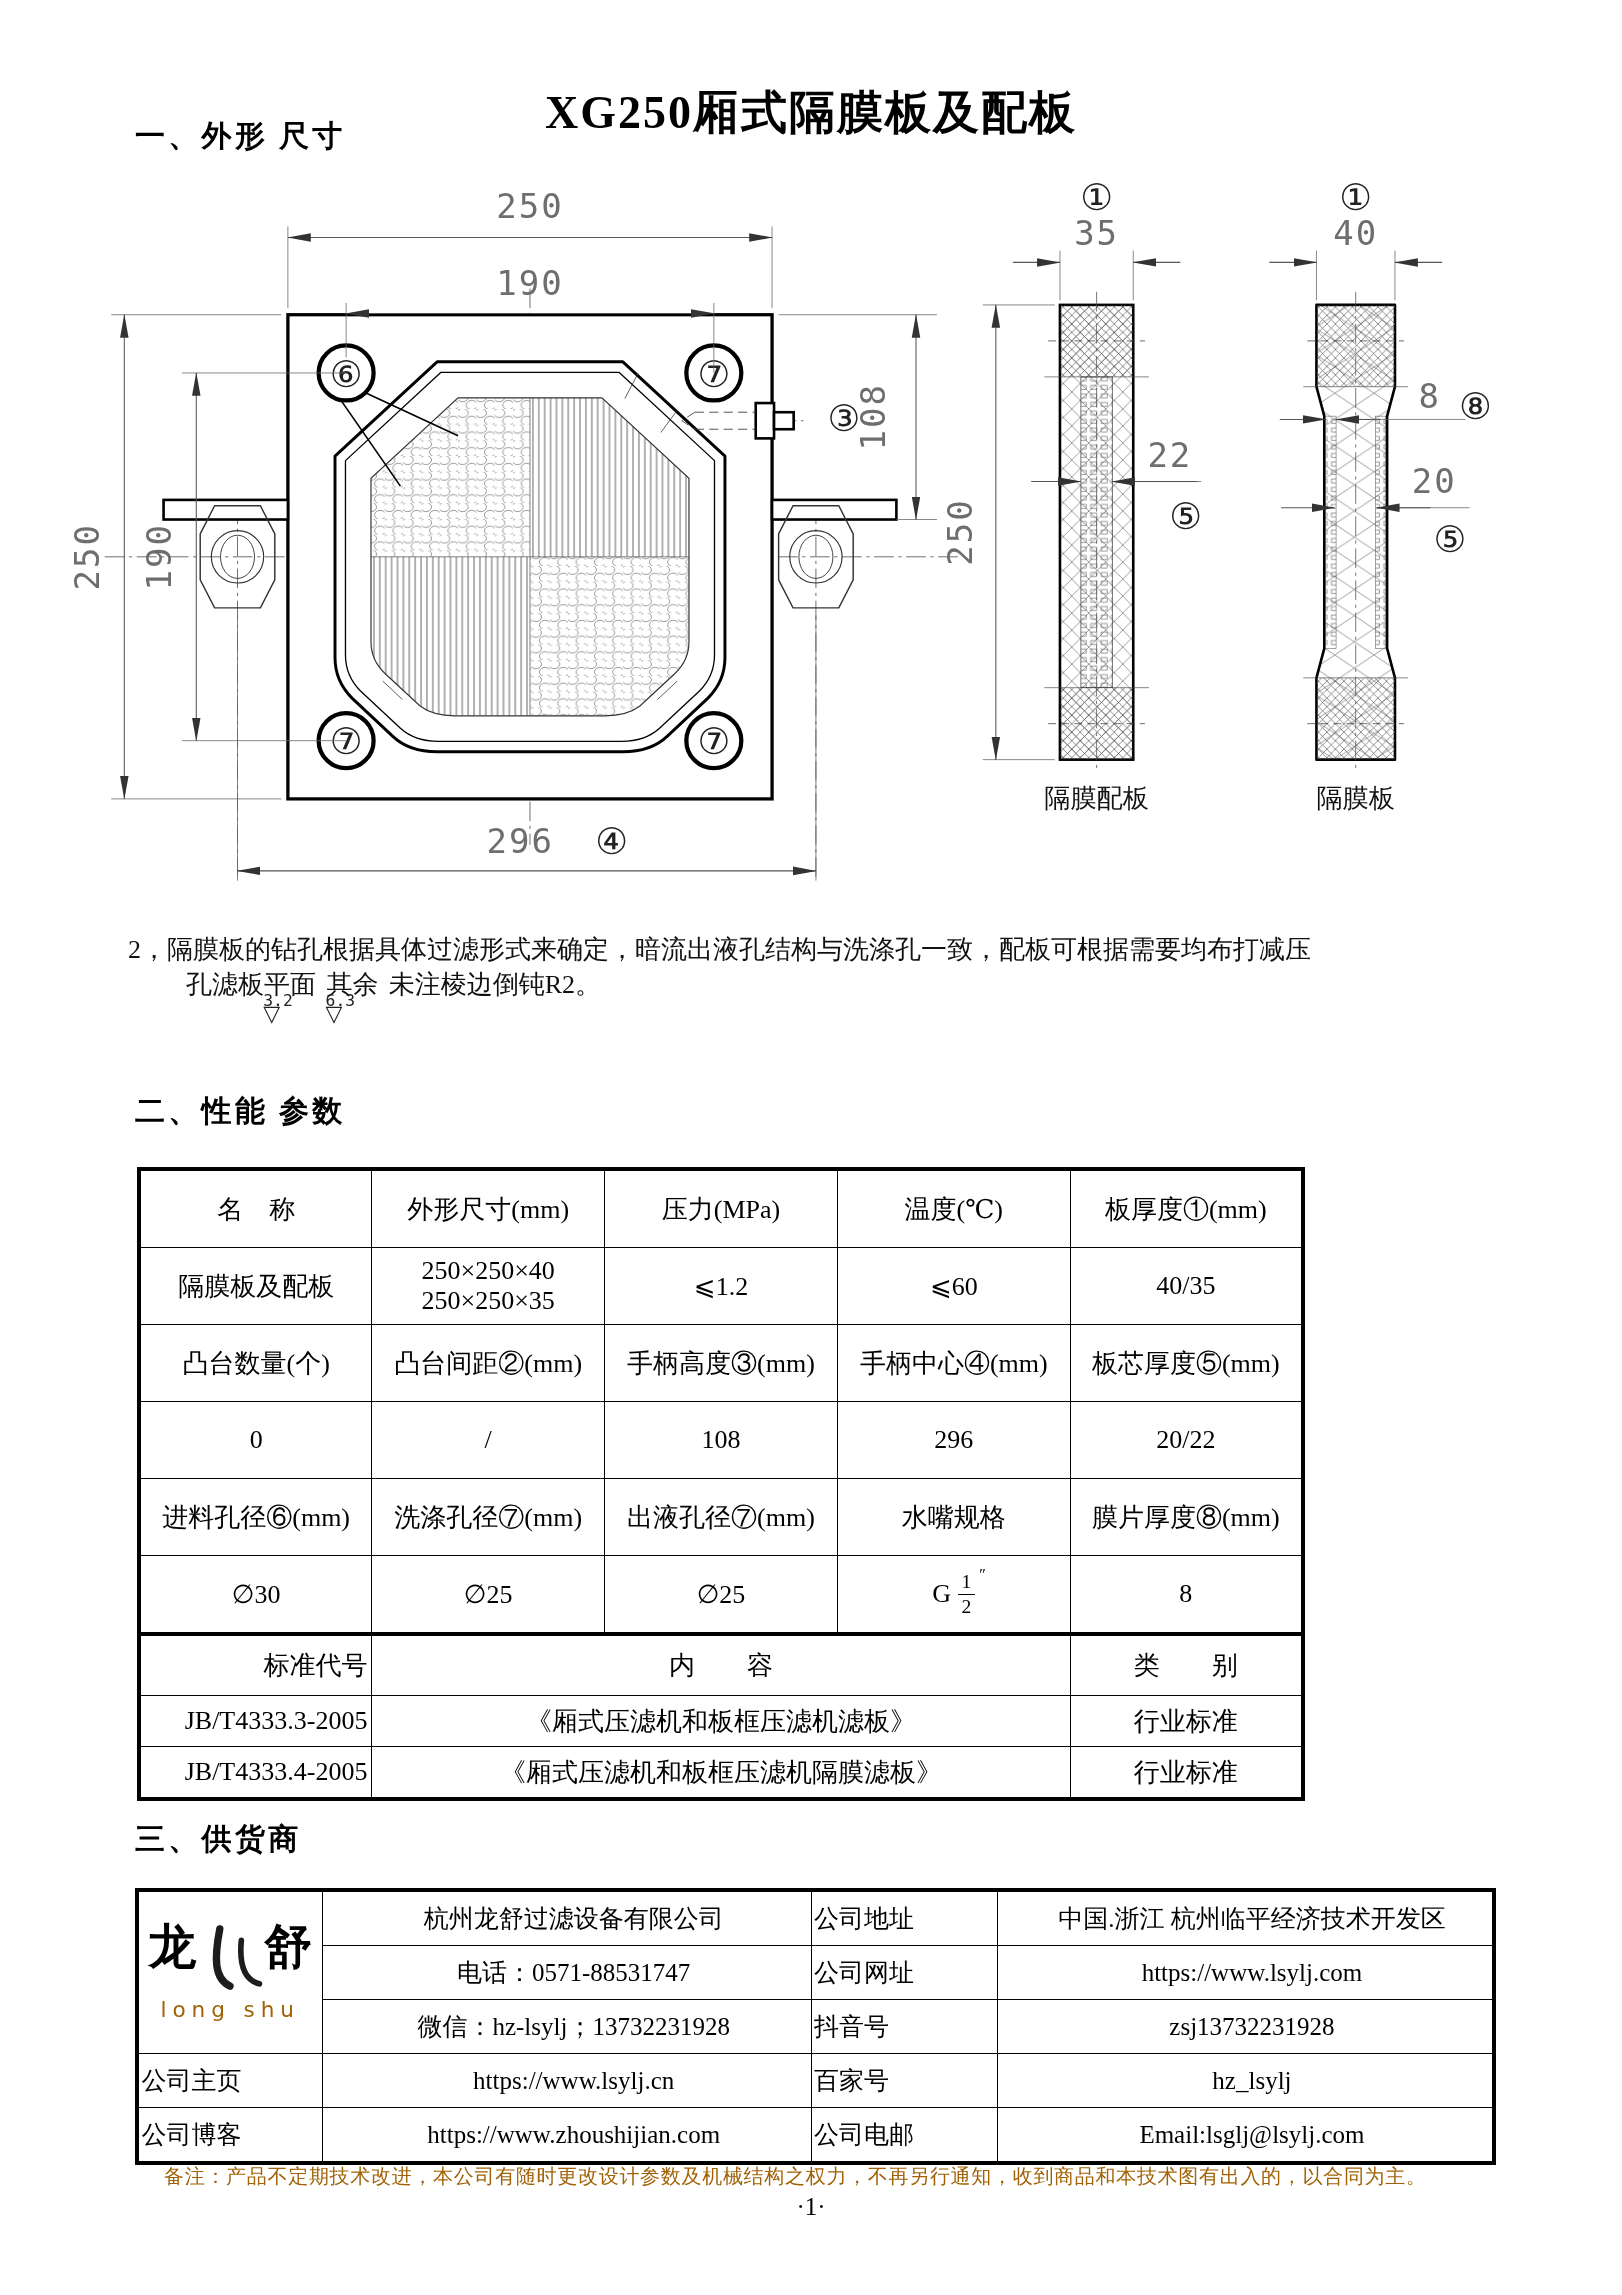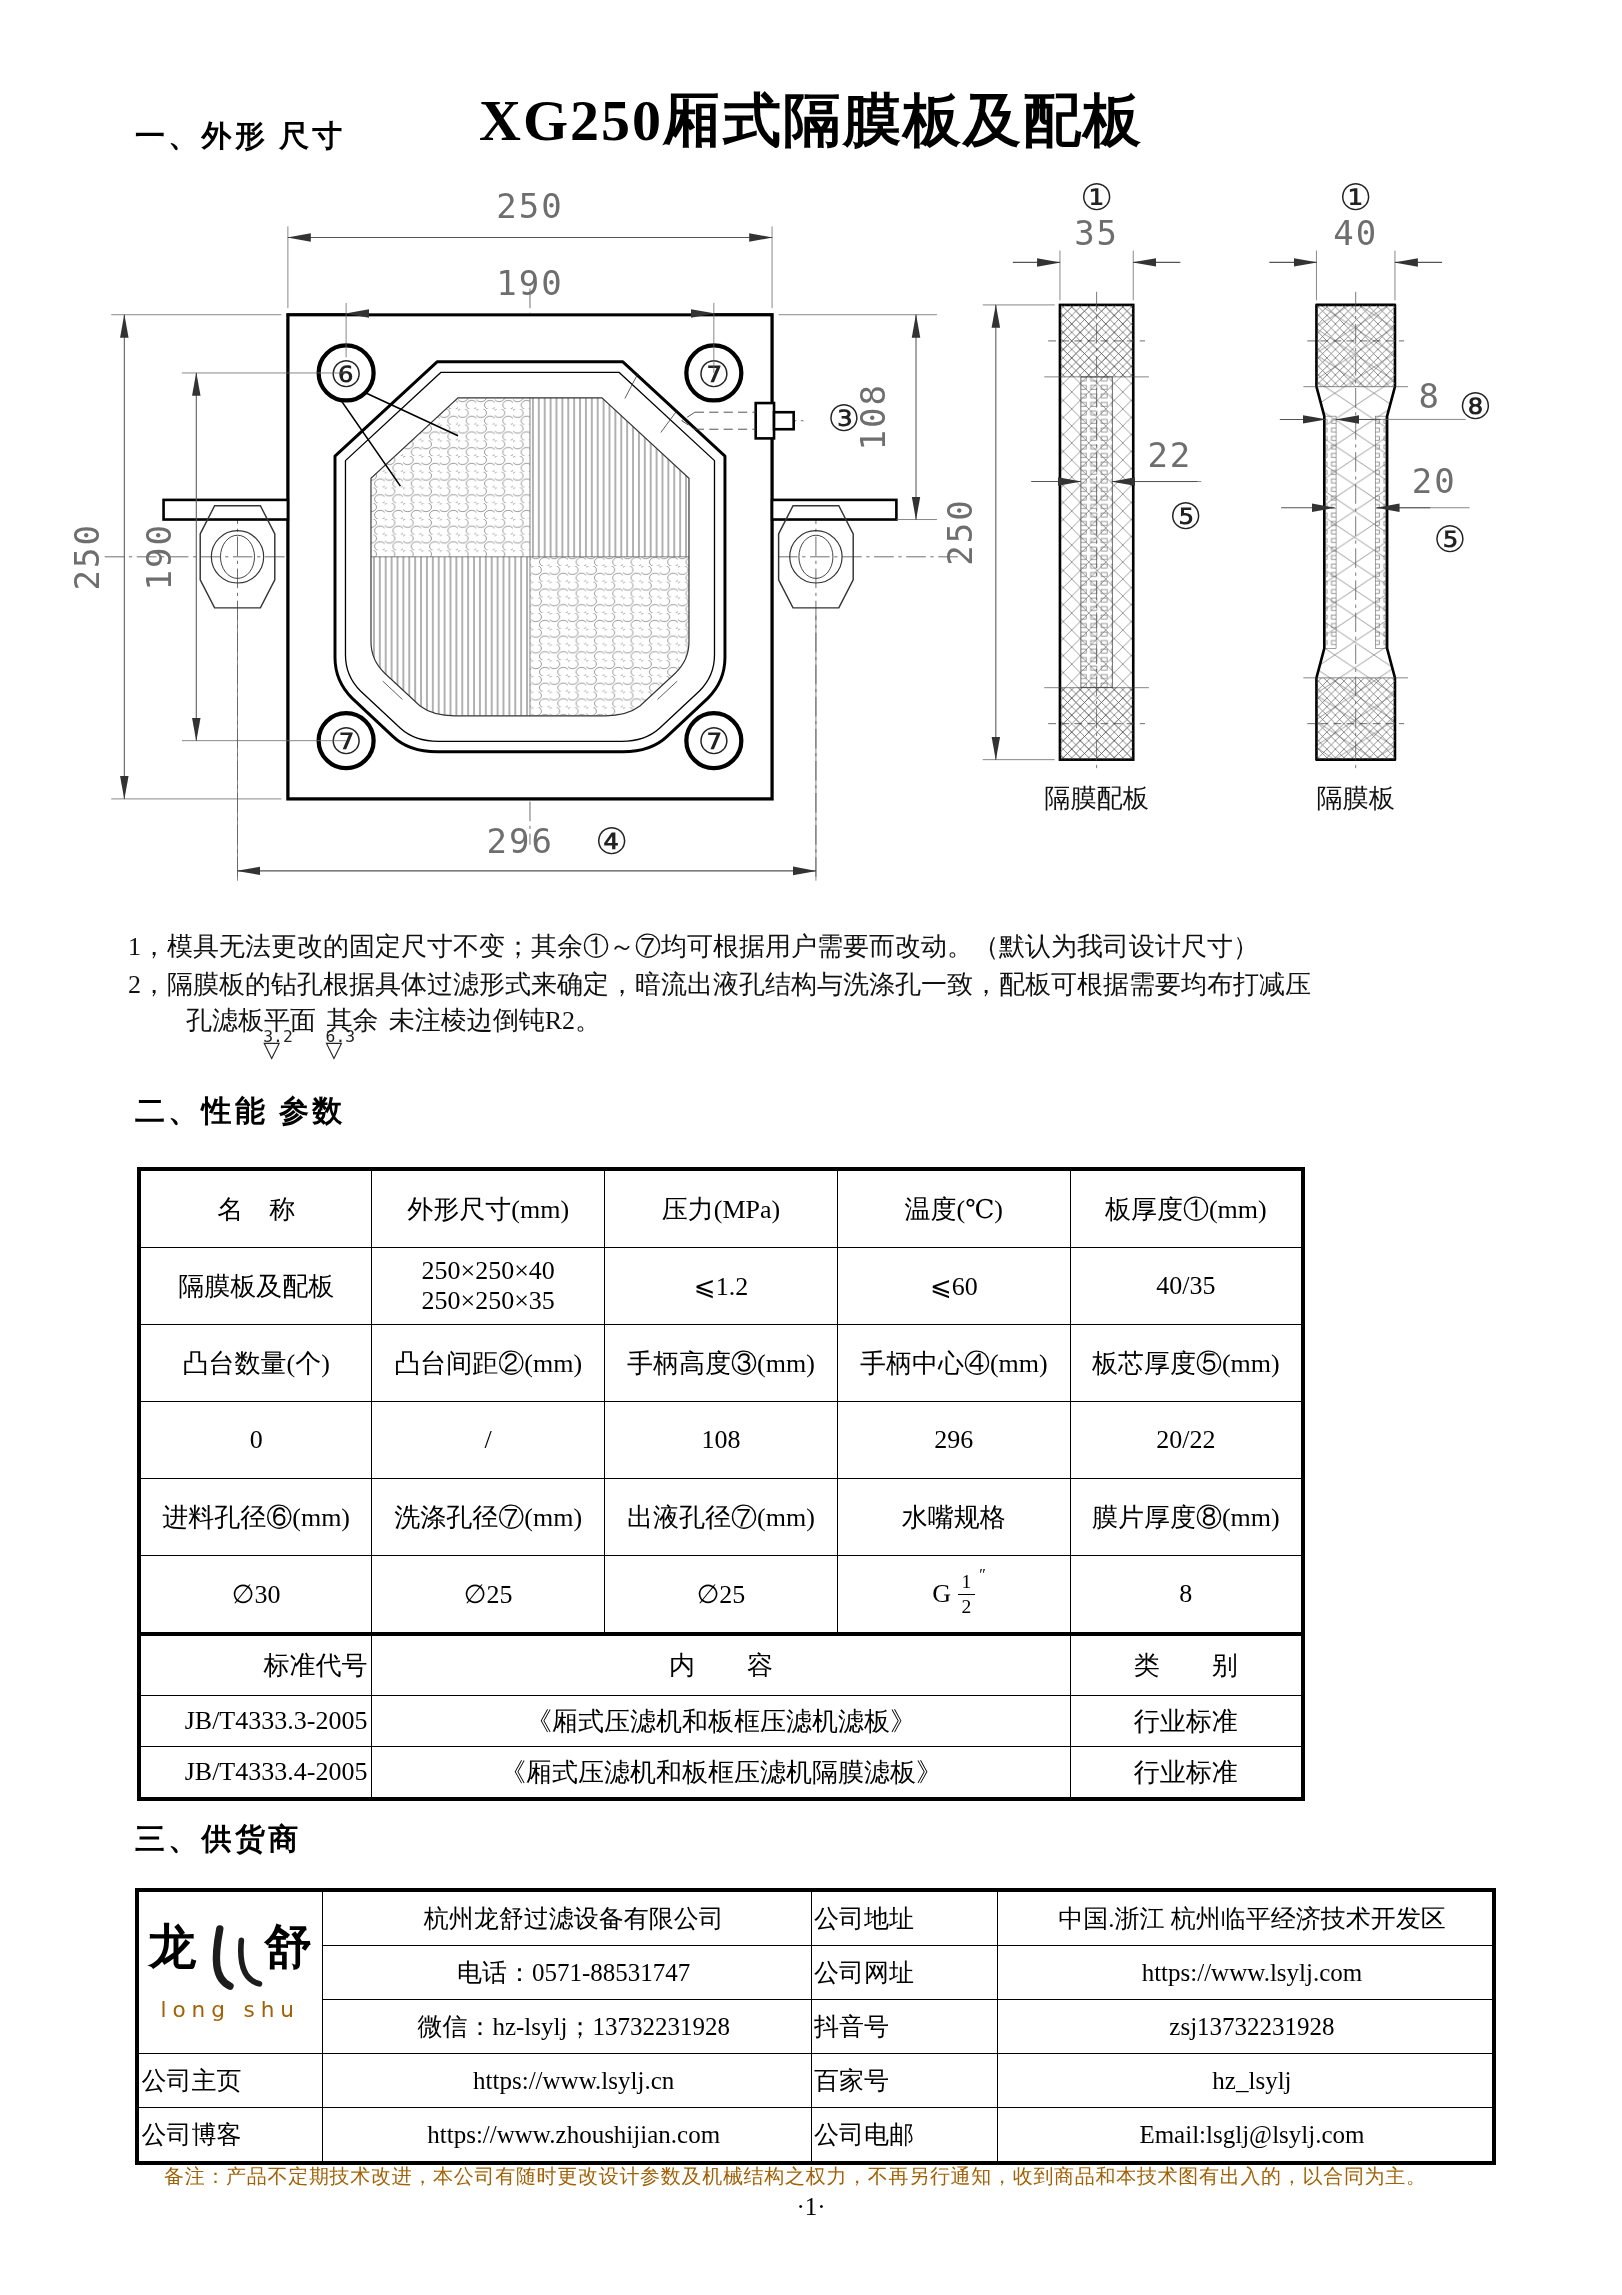--- a/index.html
+++ b/index.html
@@ -1,20 +1,20 @@
 <!DOCTYPE html>
 <html style="font-size:10.5px"><head>
 <meta charset="utf-8">
 <style>
   html,body{margin:0;padding:0;background:#888;}
   #page{position:relative;width:1622px;height:2295px;background:#ffffff;
         font-family:"Liberation Serif","DejaVu Serif",serif;color:#000;overflow:hidden;}
 
   .h1{position:absolute;top:82px;left:0;width:100%;text-align:center;
-      font-size:58px;font-weight:bold;letter-spacing:2px;}
+      font-size:46px;font-weight:bold;letter-spacing:2px;}
   .sec{position:absolute;font-size:30px;font-weight:bold;letter-spacing:3.3px;}
   #s1{left:135px;top:116px;}
   #s2{left:135px;top:1091px;}
   #s3{left:135px;top:1819px;}
 
   #draw{position:absolute;left:0;top:164px;width:1622px;height:766px;}
 
   #notes{position:absolute;left:128px;top:929px;width:1420px;font-size:26px;line-height:1.38;color:#111;}
   #notes .note2{padding-left:58px;text-indent:-58px;margin-top:2.6px;}
   .rough{display:inline-flex;flex-direction:column;align-items:center;line-height:.85;
@@ -232,21 +232,20 @@
       <text class="dimt" x="2072" y="374" text-anchor="middle">40</text>
       <text class="dimt" x="2185" y="622" text-anchor="middle">8</text>
       <text class="ball" x="2255" y="640" text-anchor="middle">⑧</text>
       <text class="dimt" x="2192" y="752" text-anchor="middle">20</text>
       <text class="ball" x="2216" y="842" text-anchor="middle">⑤</text>
       <text class="cap" x="2072" y="1232" text-anchor="middle">隔膜板</text>
     </g>
   </svg>
 
   <div id="notes">
-    <div>1，模具无法更改的固定尺寸不变；其余①～⑦均可根据用户需要而改动。（默认为我司设计尺寸）</div>
     <div class="note2"><span>2，隔膜板的钻孔根据具体过滤形式来确定，暗流出液孔结构与洗涤孔一致，配板可根据需要均布打减压</span><br><span>孔滤板平面</span><span class="rough">
           <span class="rv">3.2</span>
           <span class="rm">▽</span>
         </span><span>其余</span><span class="rough">
           <span class="rv">6.3</span>
           <span class="rm">▽</span>
         </span><span>未注棱边倒钝R2。</span></div>
   </div>
 
   <div class="sec" id="s2">二、性能 参数</div>

